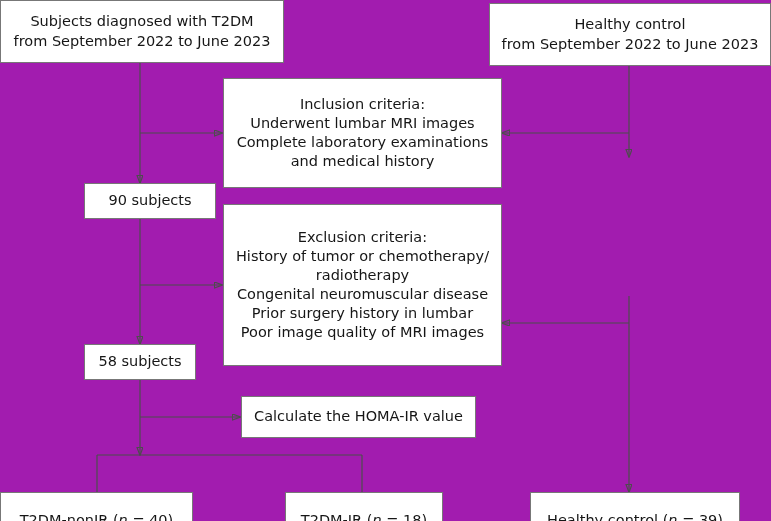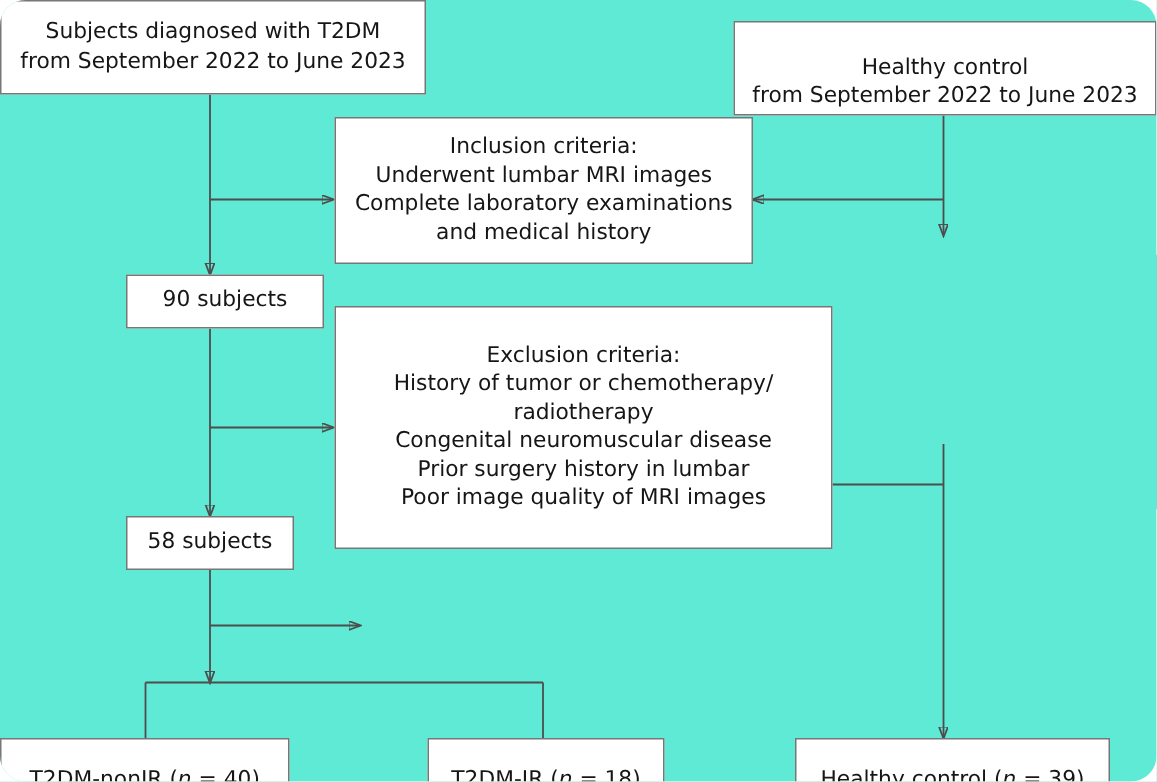--- a/index.html
+++ b/index.html
@@ -4,25 +4,24 @@
 <style>
   html, body {
     margin: 0;
     padding: 0;
     background: #ffffff;
   }
   #flow {
     position: relative;
     width: 771px;
     height: 521px;
-    background: #5eead4;
+    background: #a21caf;
     font-family: "DejaVu Sans", sans-serif;
     color: #1a1a1a;
     overflow: hidden;
-    border-radius: 17px;
   }
   .box {
     position: absolute;
     box-sizing: border-box;
     border: 1px solid #777777;
     background: #ffffff;
     display: flex;
     align-items: center;
     justify-content: center;
     text-align: center;
@@ -87,50 +86,53 @@
 
     <line x1="629" y1="296" x2="629" y2="492" marker-end="url(#arrow)"></line>
     <line x1="629" y1="323" x2="502" y2="323" marker-end="url(#arrow)"></line>
   </svg>
 
   <div class="box" style="left:0px; top:0px; width:284px; height:63px;">
     <span class="lines">Subjects diagnosed with T2DM
 from September 2022 to June 2023</span>
   </div>
 
-  <div class="box" style="left:489px; top:14px; width:282px; height:63px;align-items:flex-end;">
+  <div class="box" style="left:489px; top:3px; width:282px; height:63px;">
     <span class="lines">Healthy control
 from September 2022 to June 2023</span>
   </div>
 
-  <div class="box" style="left:223px; top:78px; width:279px; height:98px;">
+  <div class="box" style="left:223px; top:78px; width:279px; height:110px;">
     <span class="lines">Inclusion criteria:
 Underwent lumbar MRI images
 Complete laboratory examinations
 and medical history</span>
   </div>
 
-  <div class="box" style="left:223px; top:204px; width:332px; height:162px;">
+  <div class="box" style="left:223px; top:204px; width:279px; height:162px;">
     <span class="lines">Exclusion criteria:
 History of tumor or chemotherapy/
 radiotherapy
 Congenital neuromuscular disease
 Prior surgery history in lumbar
 Poor image quality of MRI images</span>
   </div>
 
 
   <div class="box" style="left:84px; top:183px; width:132px; height:36px;">
     <span class="lines">90 subjects</span>
   </div>
 
   <div class="box" style="left:84px; top:344px; width:112px; height:36px;">
     <span class="lines">58 subjects</span>
   </div>
 
+  <div class="box" style="left:241px; top:396px; width:235px; height:42px;">
+    <span class="lines">Calculate the HOMA-IR value</span>
+  </div>
 
   <div class="box" style="left:0px; top:492px; width:193px; height:38px;">
     <span class="lines">
       <span>T2DM-nonIR (</span><em>n</em><span> = 40)</span>
     </span>
   </div>
 
   <div class="box" style="left:285px; top:492px; width:158px; height:38px;">
     <span class="lines">
       <span>T2DM-IR (</span><em>n</em><span> = 18)</span>

